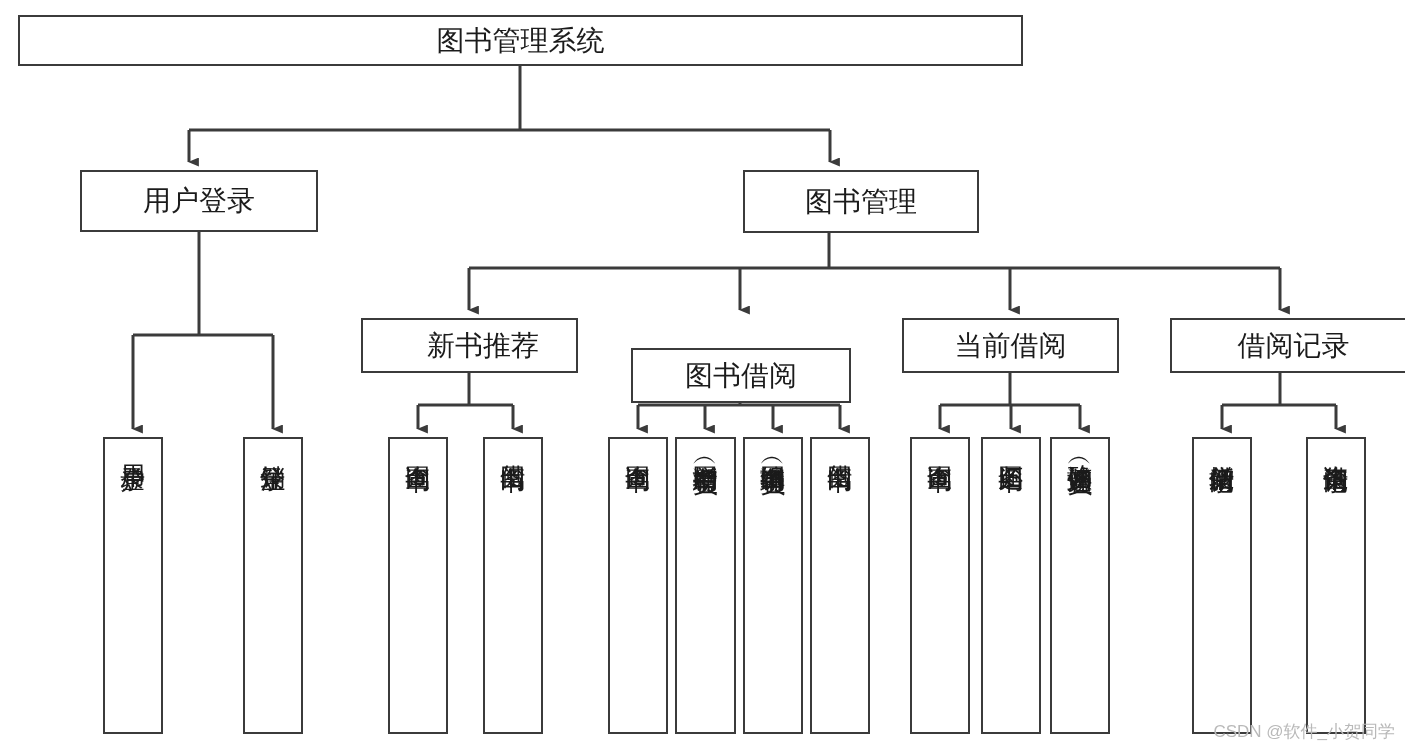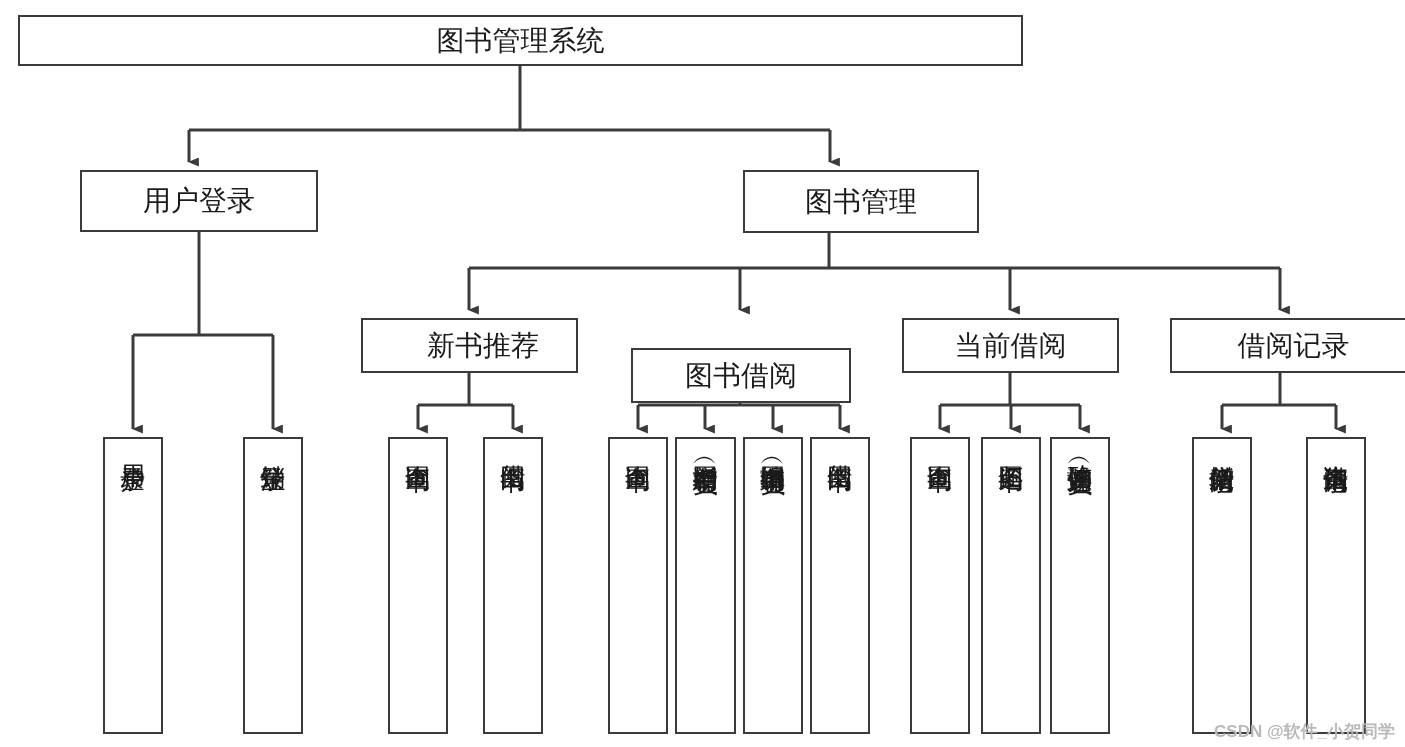--- a/index.html
+++ b/index.html
@@ -37,21 +37,20 @@
     white-space:nowrap;
   }
   #watermark{
     position:absolute;
     right:10px;
     bottom:4px;
     font-size:17px;
     color:#b9b9b9;
     white-space:nowrap;
     user-select:none;
-    font-weight:bold;
   }
 </style>
 </head>
 <body>
 
 <div id="canvas">
 
   <svg id="wires" viewBox="0 0 1405 747" xmlns="http://www.w3.org/2000/svg">
     <defs>
       <marker id="arw" viewBox="0 0 10 12" refX="5" refY="11" markerWidth="9" markerHeight="11" orient="auto-start-reverse" markerUnits="userSpaceOnUse">

